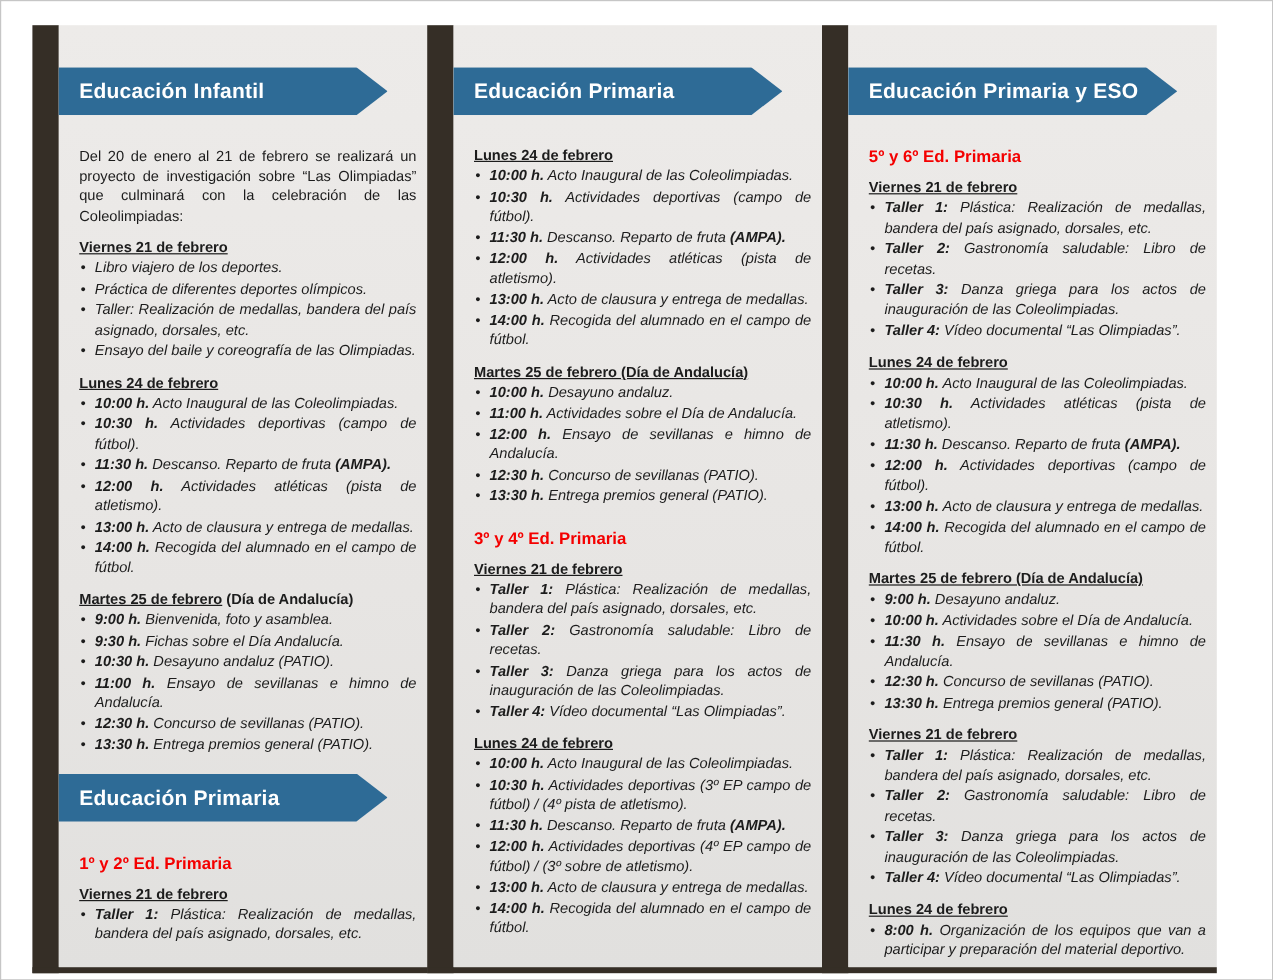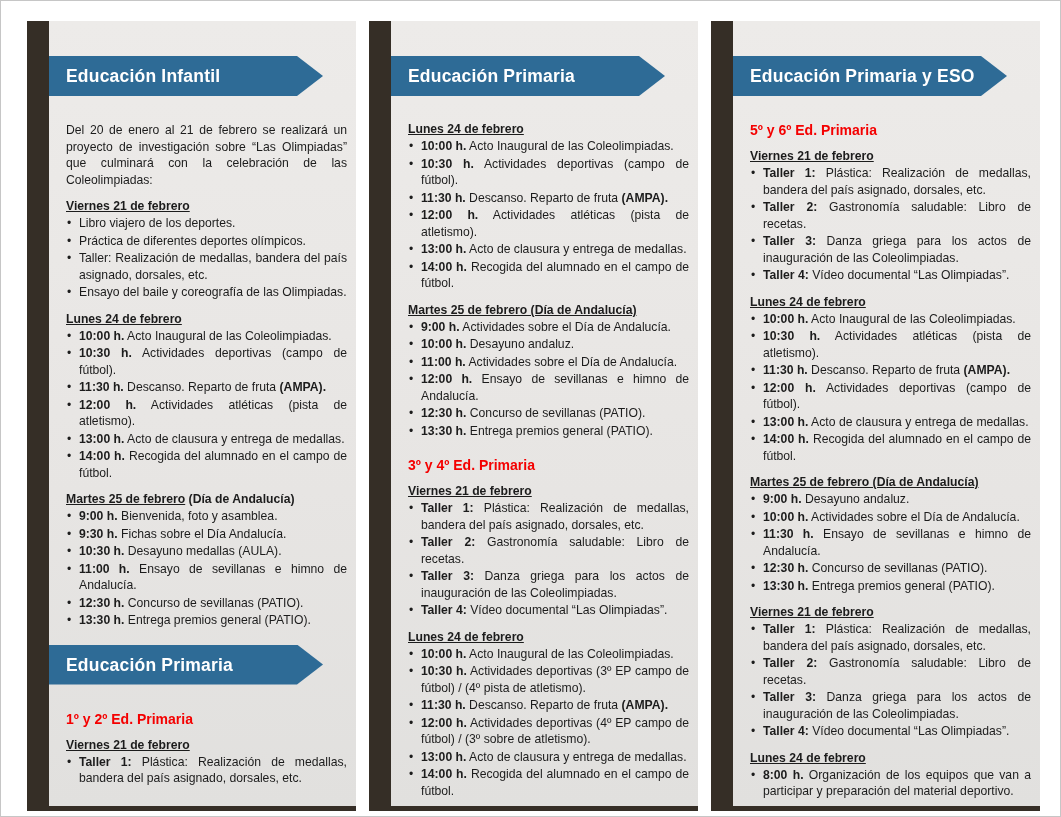--- a/index.html
+++ b/index.html
@@ -1,36 +1,36 @@
 <!DOCTYPE html>
 <html><head>
 <meta charset="utf-8">
 <style>
   html,body{margin:0;padding:0;background:#fff;}
   body{width:1061px;height:817px;font-family:"Liberation Sans",sans-serif;}
   .sheet{position:relative;width:1061px;height:817px;box-sizing:border-box;
          border:1px solid #c6c6c6;background:#fff;overflow:hidden;}
-  #columns{display:flex;gap:13px;padding:20px 22px 0 26px;}
+  #columns{display:flex;padding:20px 22px 0 26px;}
   .column{position:relative;width:329px;flex:0 0 329px;height:790px;}
   .side-bar{position:absolute;left:0;top:0;width:22px;height:100%;background:#352e26;}
   .bottom-bar{position:absolute;left:0;bottom:0;width:100%;height:5px;background:#352e26;}
   .content{position:absolute;left:22px;right:0;top:0;bottom:5px;
            background:linear-gradient(180deg,#edebe9 0%,#e7e5e3 60%,#e1e0de 100%);
            padding:0 9px 0 17px;box-sizing:border-box;overflow:hidden;}
   .banner{position:relative;margin:16px 0 26px -45px;width:302px;height:40px;background:#2e6b96;
           clip-path:polygon(0 0,276px 0,100% 50%,276px 100%,0 100%);}
   .banner:first-child{margin-top:35px;}
   .banner-text{display:block;color:#fff;font-weight:bold;font-size:17.5px;line-height:40px;
                padding-left:45px;letter-spacing:.2px;white-space:nowrap;}
   .red-heading{color:#f40000;font-size:14px;font-weight:bold;margin:18px 0 10px;}
   .para{font-size:12.2px;line-height:16.5px;text-align:justify;margin:8px 0;color:#1c1c1c;}
   .list{margin:11px 0 0;}
   .day-title{font-size:12.2px;font-weight:bold;color:#1c1c1c;margin-bottom:2px;}
   .day-title .u{text-decoration:underline;margin-top:44px;}
-  ul.items{list-style:none;margin:1px 0 0;padding:0;}
+  ul.items{list-style:none;margin:1px 0 0;padding:0;font-style:italic;}
   li.item{position:relative;font-size:12.2px;line-height:16.5px;color:#1c1c1c;
           padding-left:13px;text-align:justify;margin-bottom:1px;}
   li.item::before{content:"•";position:absolute;left:1px;top:0;color:#1c1c1c;}
   li.item b{font-weight:bold;}
 </style>
 </head>
 <body>
 
 <div class="sheet">
   <div id="columns">
@@ -59,21 +59,21 @@
               <li class="item"><b>12:00 h.</b><span> Actividades atléticas (pista de atletismo).</span></li>
               <li class="item"><b>13:00 h.</b><span> Acto de clausura y entrega de medallas.</span></li>
               <li class="item"><b>14:00 h.</b><span> Recogida del alumnado en el campo de fútbol.</span></li>
             </ul>
           </div>
           <div class="list">
             <div class="day-title"><span class="u">Martes 25 de febrero</span><span> (Día de Andalucía)</span></div>
             <ul class="items">
               <li class="item"><b>9:00 h.</b><span> Bienvenida, foto y asamblea.</span></li>
               <li class="item"><b>9:30 h.</b><span> Fichas sobre el Día Andalucía.</span></li>
-              <li class="item"><b>10:30 h.</b><span> Desayuno medallas (AULA).</span></li>
+              <li class="item"><b>10:30 h.</b><span> Desayuno andaluz (PATIO).</span></li>
               <li class="item"><b>11:00 h.</b><span> Ensayo de sevillanas e himno de Andalucía.</span></li>
               <li class="item"><b>12:30 h.</b><span> Concurso de sevillanas (PATIO).</span></li>
               <li class="item"><b>13:30 h.</b><span> Entrega premios general (PATIO).</span></li>
             </ul>
           </div>
           <div class="banner">
             <span class="banner-text">Educación Primaria</span>
           </div>
           <h3 class="red-heading">1º y 2º Ed. Primaria</h3>
           <div class="list">
@@ -98,21 +98,20 @@
               <li class="item"><b>10:30 h.</b><span> Actividades deportivas (campo de fútbol).</span></li>
               <li class="item"><b>11:30 h.</b><span> Descanso. Reparto de fruta </span><b>(AMPA).</b></li>
               <li class="item"><b>12:00 h.</b><span> Actividades atléticas (pista de atletismo).</span></li>
               <li class="item"><b>13:00 h.</b><span> Acto de clausura y entrega de medallas.</span></li>
               <li class="item"><b>14:00 h.</b><span> Recogida del alumnado en el campo de fútbol.</span></li>
             </ul>
           </div>
           <div class="list">
             <div class="day-title"><span class="u">Martes 25 de febrero (Día de Andalucía)</span></div>
             <ul class="items">
-              <li class="item"><b>9:00 h.</b><span> Actividades sobre el Día de Andalucía.</span></li>
               <li class="item"><b>10:00 h.</b><span> Desayuno andaluz.</span></li>
               <li class="item"><b>11:00 h.</b><span> Actividades sobre el Día de Andalucía.</span></li>
               <li class="item"><b>12:00 h.</b><span> Ensayo de sevillanas e himno de Andalucía.</span></li>
               <li class="item"><b>12:30 h.</b><span> Concurso de sevillanas (PATIO).</span></li>
               <li class="item"><b>13:30 h.</b><span> Entrega premios general (PATIO).</span></li>
             </ul>
           </div>
           <h3 class="red-heading">3º y 4º Ed. Primaria</h3>
           <div class="list">
             <div class="day-title"><span class="u">Viernes 21 de febrero</span></div>

